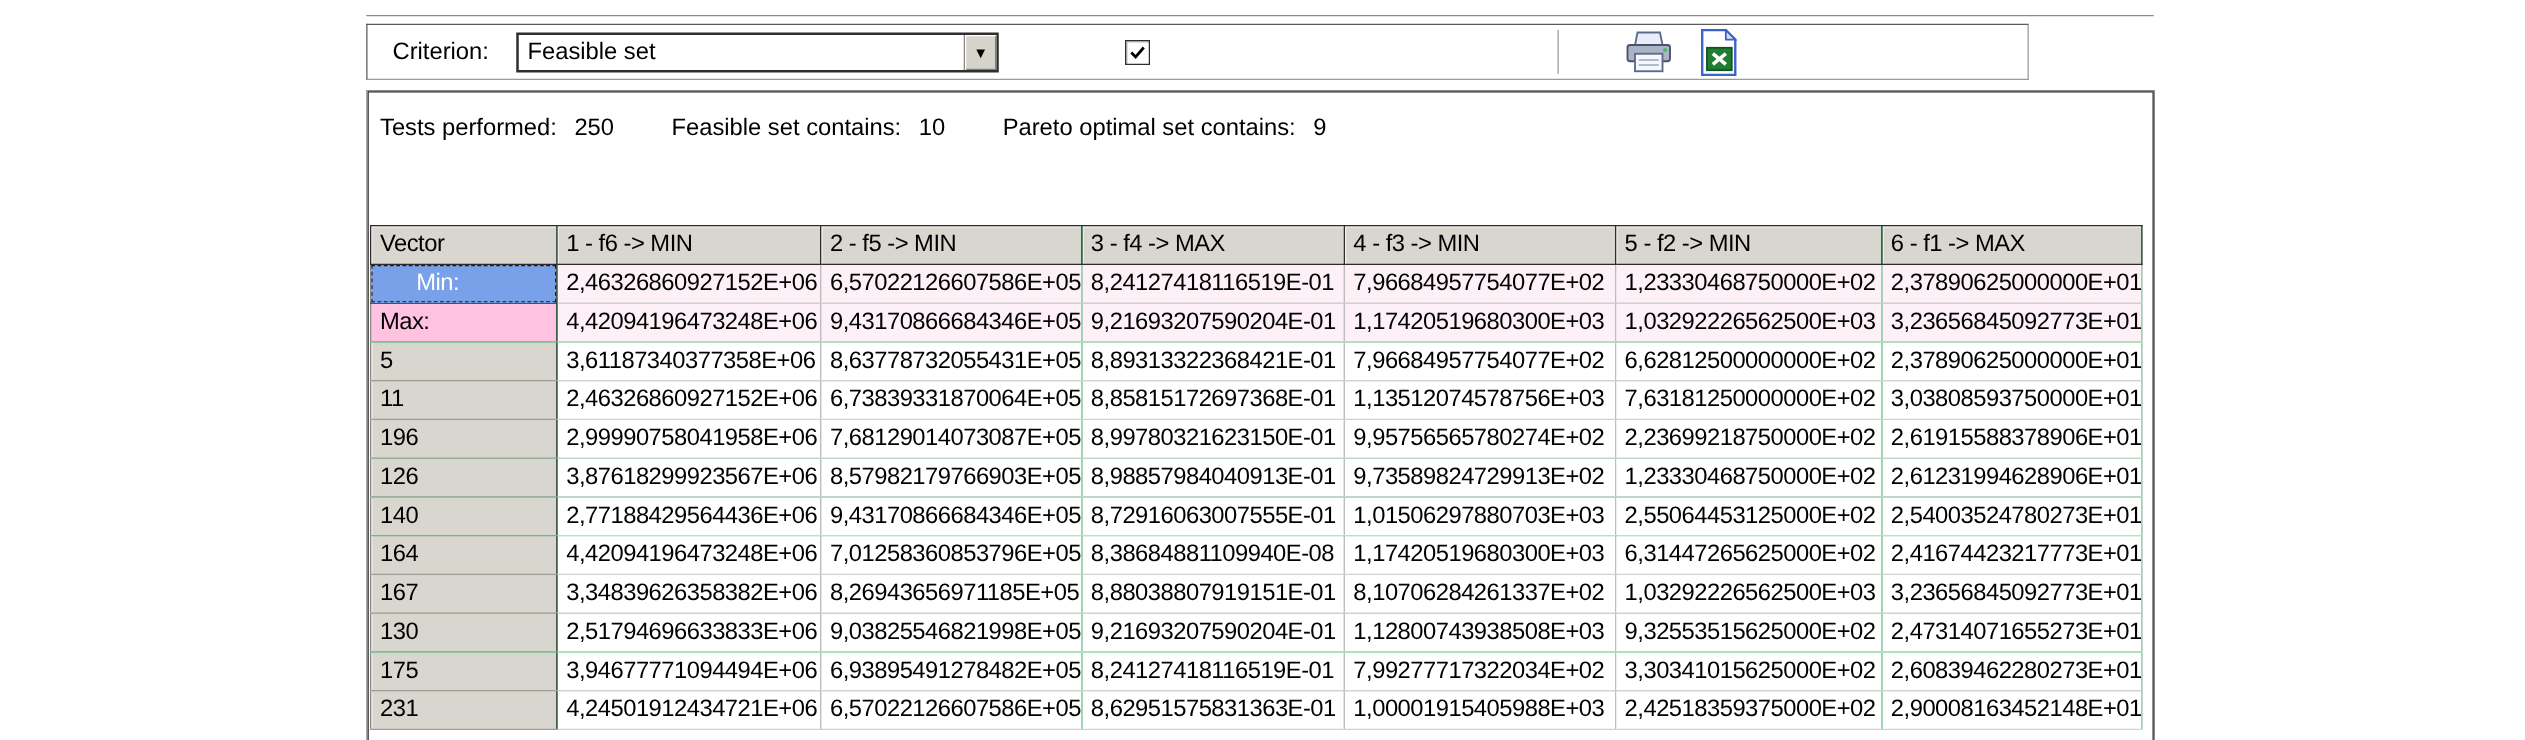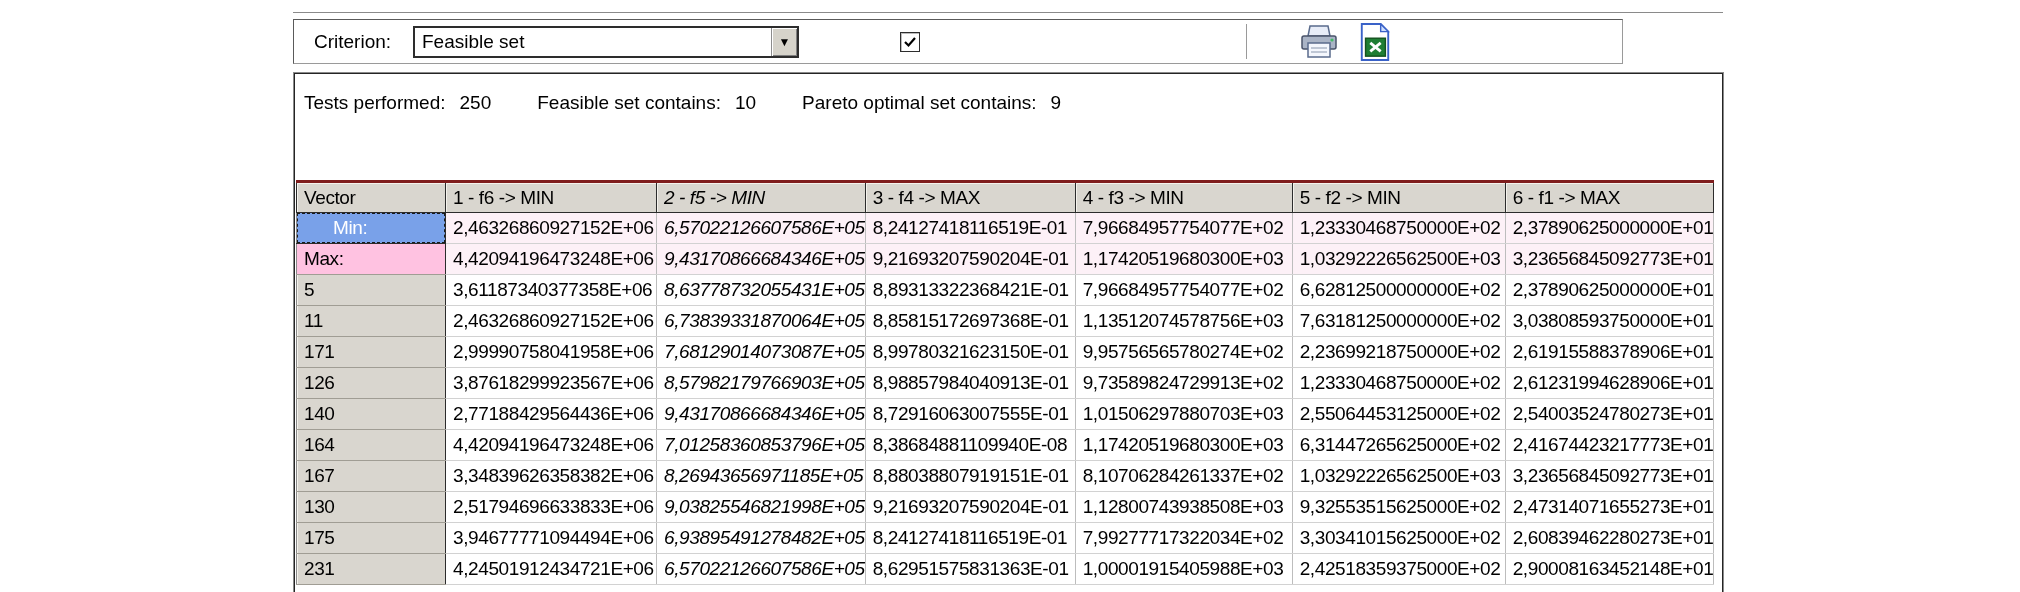--- a/index.html
+++ b/index.html
@@ -39,26 +39,26 @@
     border:1px solid #8a8a8a; background:#ffffff; }
   .panel-inner { position:absolute; inset:0; border:1px solid #242424; background:#ffffff; }
   .status-line { position:absolute; left:9px; top:6px; display:flex; align-items:baseline;
     font-size:19px; color:#000; white-space:nowrap;margin-top:12px; }
   .status-line .grp { margin-right:46px; }
   .status-line .val { margin-left:14px; }
 
   
   .grid-wrap { position:absolute; left:1px; top:106px; }
   table.grid { border-collapse:collapse; table-layout:fixed; background:#86efac;
-    border-top:3px solid #7f1d1d; border-left:1px solid #8a8a8a; }
+    border-top:1px solid #7f1d1d; border-left:1px solid #8a8a8a; }
   table.grid th, table.grid td { height:31px; padding:0 0 0 7px; font-size:19px; font-weight:normal;
     text-align:left; white-space:nowrap; overflow:hidden; letter-spacing:-0.4px; }
   table.grid th { background:#d9d6cf; border:1px solid #2c2c2c;
     box-shadow: inset 1px 1px 0 #f4f2ec; }
-  .c0 { width:149px; } .c1 { width:211px; } .c2 { width:205px;font-style:italic; } .c3 { width:210px; }
+  .c0 { width:149px; } .c1 { width:211px; } .c2 { width:205px; } .c3 { width:210px; }
   .c4 { width:217px; } .c5 { width:213px; } .c6 { width:174px; }
   td.label-cell { background:#d9d6cf; border-right:1px solid #2c2c2c; border-bottom:1px solid #a09d94;
     box-shadow: inset 1px 0 0 #f4f2ec; }
   td.val-cell { background:#ffffff; border-right:1px solid #bdbdbd; border-bottom:1px solid #d2d2d2; }
   tr.row-min td.val-cell, tr.row-max td.val-cell { background:#fdf1f7; }
   tr.row-min td.label-cell { background:#79a1e9; color:#ffffff; position:relative;
     border-bottom:1px solid #2c2c2c; box-shadow:none;padding-left:36px; }
   tr.row-min td.label-cell::after { content:""; position:absolute; inset:0; border:1px dashed #1a1a1a; }
   tr.row-max td.label-cell { background:#ffc2e1; box-shadow:none; border-bottom:1px solid #a09d94; }
 </style>
@@ -166,21 +166,21 @@
               <tr class="row-normal">
                 <td class="label-cell c0">11</td>
                 <td class="val-cell c1">2,46326860927152E+06</td>
                 <td class="val-cell c2">6,73839331870064E+05</td>
                 <td class="val-cell c3">8,85815172697368E-01</td>
                 <td class="val-cell c4">1,13512074578756E+03</td>
                 <td class="val-cell c5">7,63181250000000E+02</td>
                 <td class="val-cell c6">3,03808593750000E+01</td>
               </tr>
               <tr class="row-normal">
-                <td class="label-cell c0">171</td>
+                <td class="label-cell c0">196</td>
                 <td class="val-cell c1">2,99990758041958E+06</td>
                 <td class="val-cell c2">7,68129014073087E+05</td>
                 <td class="val-cell c3">8,99780321623150E-01</td>
                 <td class="val-cell c4">9,95756565780274E+02</td>
                 <td class="val-cell c5">2,23699218750000E+02</td>
                 <td class="val-cell c6">2,61915588378906E+01</td>
               </tr>
               <tr class="row-normal">
                 <td class="label-cell c0">126</td>
                 <td class="val-cell c1">3,87618299923567E+06</td>

